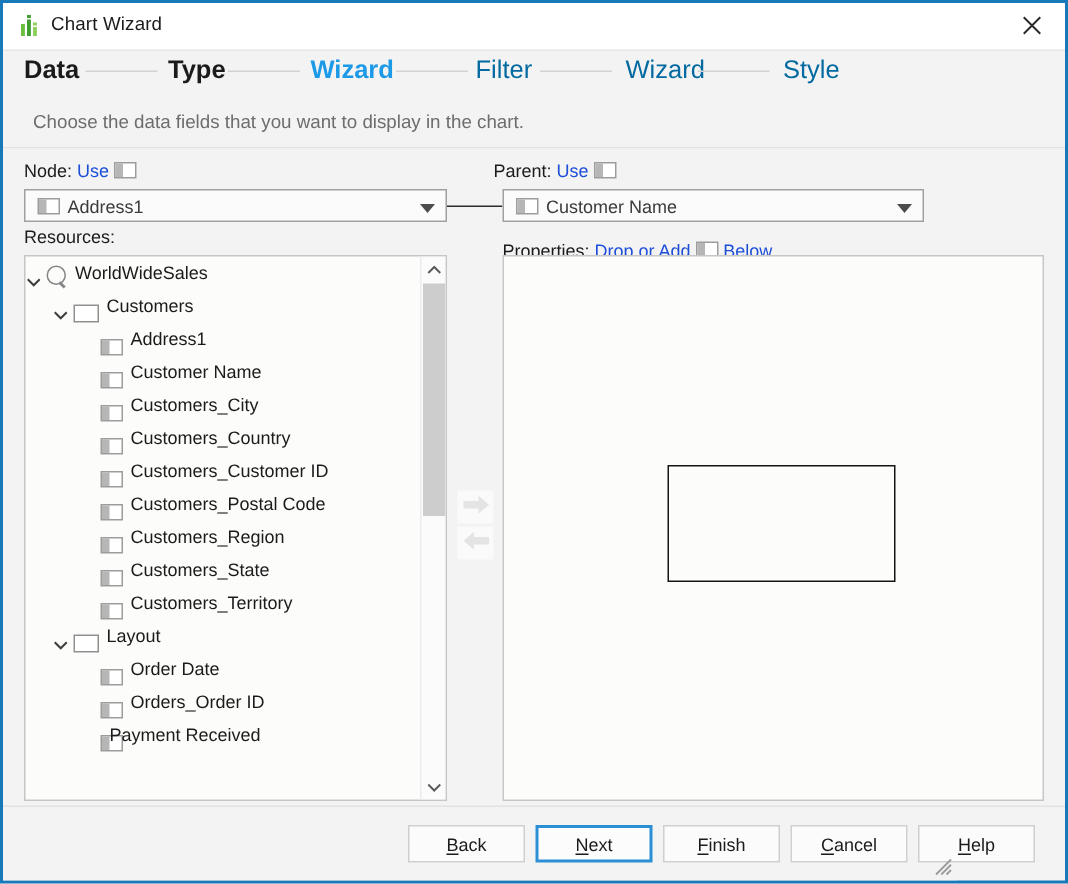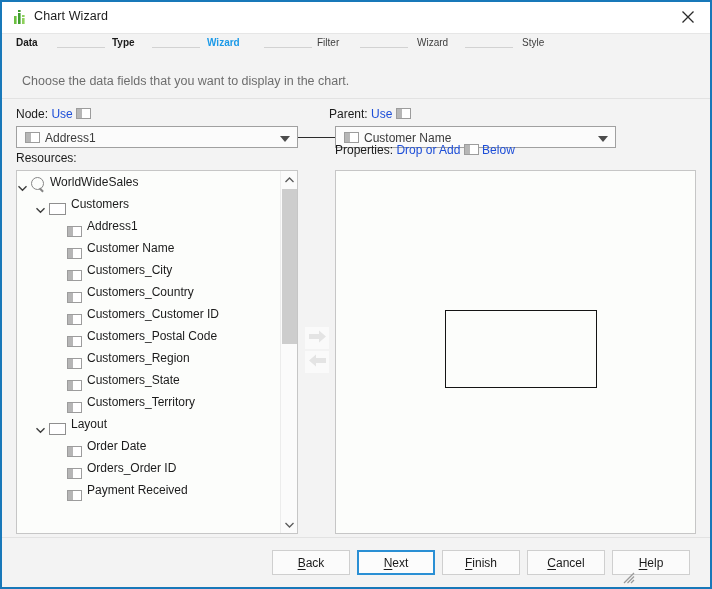--- a/index.html
+++ b/index.html
@@ -63,26 +63,26 @@
   
   .steps {
     position: absolute;
     left: 0; top: 31px;
     width: 708px;
     height: 31px;
   }
   .step {
     position: absolute;
     top: 4px;
-    font-size: 10px;
+    font-size: 17px;
     white-space: nowrap;
   }
   .step.done  { color: #1b1b1b; font-weight: bold; }
   .step.active{ color: #1c9ae8; font-weight: bold; }
-  .step.todo  { color: #404040; }
+  .step.todo  { color: #0369a1; }
   .step-line {
     position: absolute;
     top: 14px;
     height: 1px;
     background: #d2d2d2;
   }
 
   
   .subtitle {
     position: absolute;
@@ -375,21 +375,21 @@
       <span class="txt">
         <span class="ficon"></span><span>Customer Name</span>
       </span>
       <span class="arrow"></span>
     </div>
 
     <div class="lbl" style="left:14px; top:52px;">
       <span class="k">Resources:</span>
     </div>
 
-    <div class="lbl" style="left:333px; top:44px;">
+    <div class="lbl" style="left:333px; top:61px;">
       <span class="k">Properties:</span>
       <span class="v">Drop or Add</span>
       <span class="ficon"></span>
       <span class="v">Below</span>
     </div>
 
     <div class="tree-panel">
       <div class="tree-inner" id="tree-inner">
           <div class="trow">
             <span class="chev" style="left: 1px;"><svg width="9" height="9" viewBox="0 0 9 9">
@@ -451,21 +451,21 @@
           <div class="trow">
             <span class="ico" style="left: 50px;"><span class="ficon"></span></span>
             <span class="nm" style="left: 70px;">Order Date</span>
           </div>
           <div class="trow">
             <span class="ico" style="left: 50px;"><span class="ficon"></span></span>
             <span class="nm" style="left: 70px;">Orders_Order ID</span>
           </div>
           <div class="trow">
             <span class="ico" style="left: 50px;"><span class="ficon"></span></span>
-            <span class="nm" style="left: 70px; text-align: right;">Payment Received</span>
+            <span class="nm" style="left: 56px; text-align: right;">Payment Received</span>
           </div>
         </div>
       <div class="sbar">
         <div class="sb-arrow up">
           <svg width="9" height="6" viewBox="0 0 9 6">
               <path d="M0.5 5 L4.5 1 L8.5 5" stroke="#5a5a5a" stroke-width="1.3" fill="none"></path>
             </svg>
         </div>
         <div class="sb-thumb"></div>
         <div class="sb-arrow dn">

